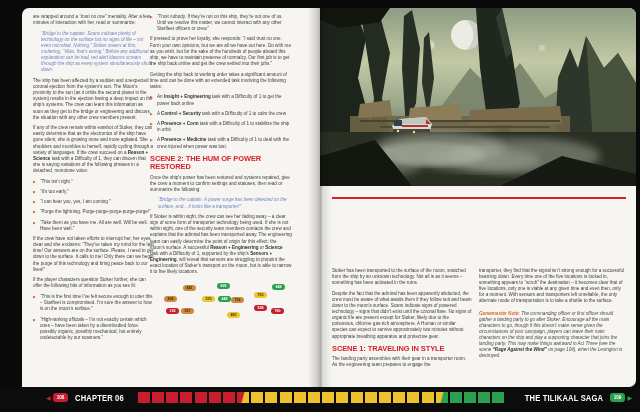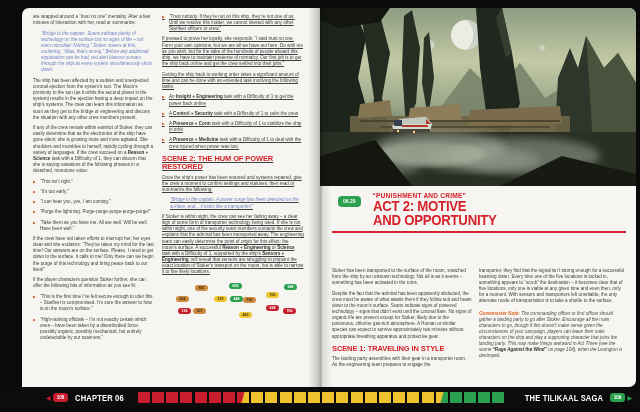--- a/index.html
+++ b/index.html
@@ -12,21 +12,21 @@
   .page-left  { left:22px;  width:298px; border-radius:7px 0 0 0; }
   .page-right { left:320px; width:316px; border-radius:0 7px 7px 0; }
   .gutter { position:absolute; top:8px; left:308px; width:24px; height:379px;
             background:linear-gradient(90deg, rgba(0,0,0,0) 0%, rgba(0,0,0,.18) 42%,
                        rgba(0,0,0,.30) 52%, rgba(0,0,0,.10) 62%, rgba(0,0,0,0) 100%);
             pointer-events:none; }
 
   
   .col { position:absolute; top:6px; font-size:4.6px; line-height:6.1px; color:#404040; }
   .c1 { left:11px;  width:121px; }
-  .c2 { left:140px; width:142px;text-decoration:underline; }
+  .c2 { left:128px; width:142px; }
   p.b { margin-bottom:4.6px; }
   .quote { color:#7082c4; font-style:italic; margin:1px 0 5px 8px; }
   .bullet { display:flex; margin-bottom:4.2px; }
   .bullet .arr { color:#d06030; font-size:3.6px; line-height:6.1px; width:7px; flex:0 0 7px; }
   .bullet .bt { flex:1; }
   b { color:#333; }
   .scene-h { color:#d5232b; font-weight:bold; font-size:7.8px; line-height:8.2px;
              letter-spacing:-.1px; margin:5px 0 3.5px; transform:scaleX(.96); transform-origin:left; }
 
   
@@ -220,28 +220,20 @@
           <circle cx="24" cy="16" r="1.2" fill="#ffd98a"></circle>
         </g>
         <ellipse cx="110" cy="146" rx="55" ry="12" fill="#b2b8a7" opacity="0.5" filter="url(#soft2)"></ellipse>
         <ellipse cx="160" cy="152" rx="60" ry="12" fill="#aab09f" opacity="0.45" filter="url(#soft)"></ellipse>
         <path d="M0 148 L55 132 L92 178 L0 178 Z" fill="#14170f"></path>
         <path d="M180 178 L242 148 L316 166 L316 178 Z" fill="#171a12"></path>
       </svg>
     </div>
 
     <div class="sect-head">
-      <div class="head-row">
-        <span class="num-pill">06.20</span>
-        <div>
-          <div class="kicker">“PUNISHMENT AND CRIME”</div>
-          <div class="act-title">ACT 2: MOTIVE</div>
-          <div class="act-title">AND OPPORTUNITY</div>
-        </div>
-      </div>
       <div class="rule"></div>
     </div>
 
     <div class="col rc rc1">
       <p class="b">Stoker has been transported to the surface of the moon, snatched from the ship by an unknown technology. Not all is as it seems – something has been activated in the ruins.</p>
       <p class="b">Despite the fact that the admiral has been apparently abducted, the crew must be aware of what awaits them if they follow suit and beam down to the moon’s surface. Scans indicate signs of powered technology – signs that didn’t exist until the coronal flare. No signs of organic life are present except for Stoker, likely due to the poisonous, chlorine gas-rich atmosphere. A Human or similar species can expect to survive approximately two minutes without appropriate breathing apparatus and protective gear.</p>
       <div class="scene-h">SCENE 1: TRAVELING IN STYLE</div>
       <p class="b">The landing party assembles with their gear in a transporter room. As the engineering team prepares to engage the</p>
     </div>
 

